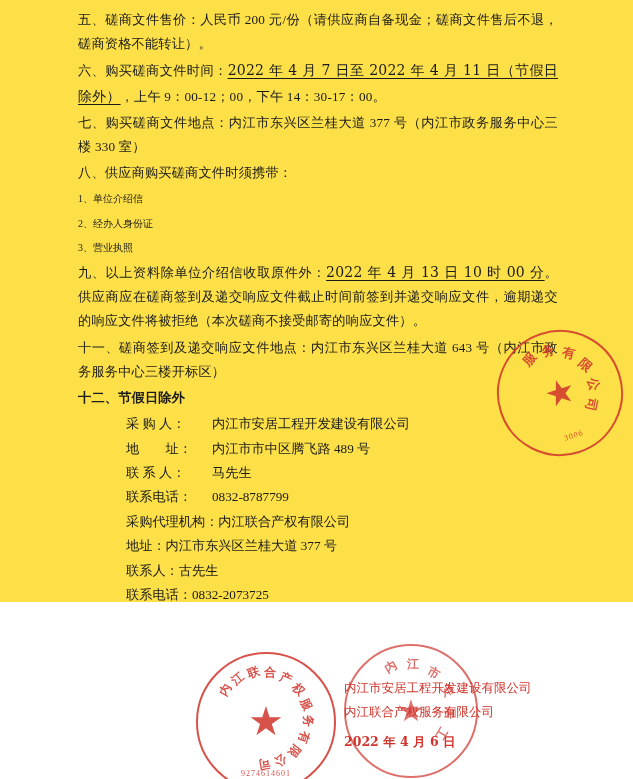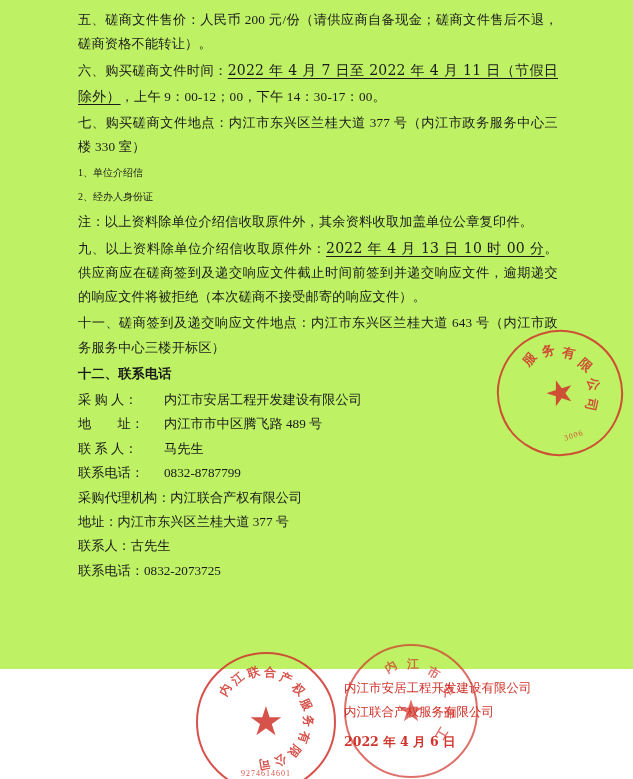--- a/index.html
+++ b/index.html
@@ -12,22 +12,22 @@
     height: 779px;
     position: relative;
     overflow: hidden;
     font-family: "Liberation Serif", "DejaVu Serif", serif;
     color: #1a1a1a;
   }
   .page {
     position: absolute;
     left: 0; top: 0;
     width: 633px;
-    height: 669px;
-    background: #bef264;
+    height: 602px;
+    background: #fde047;
   }
   .doc-body {
     position: absolute;
     left: 78px;
     top: 8px;
     width: 480px;
   }
   .para {
     font-size: 13.2px;
     line-height: 24.2px;
@@ -44,20 +44,21 @@
     font-size: 14px;
   }
   .bold { font-weight: bold; }
   .sub-item {
     font-size: 10px;
     line-height: 24.2px;
     margin: 0;
   }
   .contact-table {
     margin-top: 2px;
+    margin-left: 48px;
   }
   .crow {
     font-size: 13.2px;
     line-height: 24.4px;
     white-space: nowrap;
   }
   .clabel {
     display: inline-block;
     min-width: 86px;
   }
@@ -155,36 +156,37 @@
   <div class="doc-body">
 
     <p class="para">五、磋商文件售价：人民币 200 元/份（请供应商自备现金；磋商文件售后不退，磋商资格不能转让）。</p>
 
     <p class="para">
       <span>六、购买磋商文件时间：</span><span class="u hand">2022 年 4 月 7 日至 2022 年 4 月 11 日（节假日除外）</span><span>，上午 9：00-12；00，下午 14：30-17：00。</span>
     </p>
 
     <p class="para">七、购买磋商文件地点：内江市东兴区兰桂大道 377 号（内江市政务服务中心三楼 330 室）</p>
 
+    <p class="para">八、供应商购买磋商文件时须携带：</p>
 
     <p class="sub-item">1、单位介绍信</p>
 
     <p class="sub-item">2、经办人身份证</p>
 
-
-    <p class="para">注：以上资料除单位介绍信收取原件外，其余资料收取加盖单位公章复印件。</p>
+    <p class="sub-item">3、营业执照</p>
+
 
     <p class="para">
       <span>九、以上资料除单位介绍信收取原件外：</span><span class="u hand">2022 年 4 月 13 日 10 时 00 分</span><span>。供应商应在磋商签到及递交响应文件截止时间前签到并递交响应文件，逾期递交的响应文件将被拒绝（本次磋商不接受邮寄的响应文件）。</span>
     </p>
 
 
     <p class="para">十一、磋商签到及递交响应文件地点：内江市东兴区兰桂大道 643 号（内江市政务服务中心三楼开标区）</p>
 
-    <p class="para bold">十二、联系电话</p>
+    <p class="para bold">十二、节假日除外</p>
 
     <div class="contact-table">
       <div class="crow">
         <span class="clabel">采 购 人：</span><span>内江市安居工程开发建设有限公司</span>
       </div>
       <div class="crow">
         <span class="clabel">地　　址：</span><span>内江市市中区腾飞路 489 号</span>
       </div>
       <div class="crow">
         <span class="clabel">联 系 人：</span><span>马先生</span>

